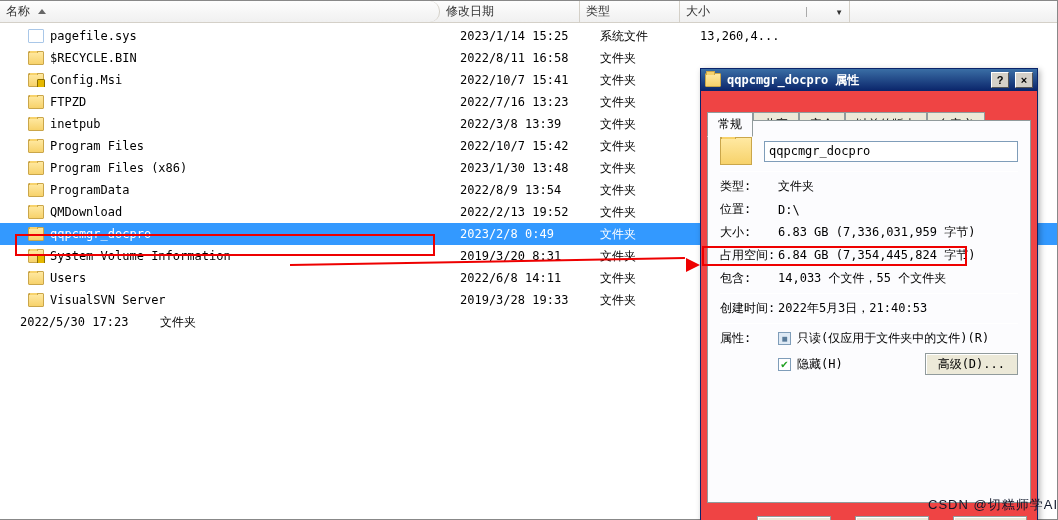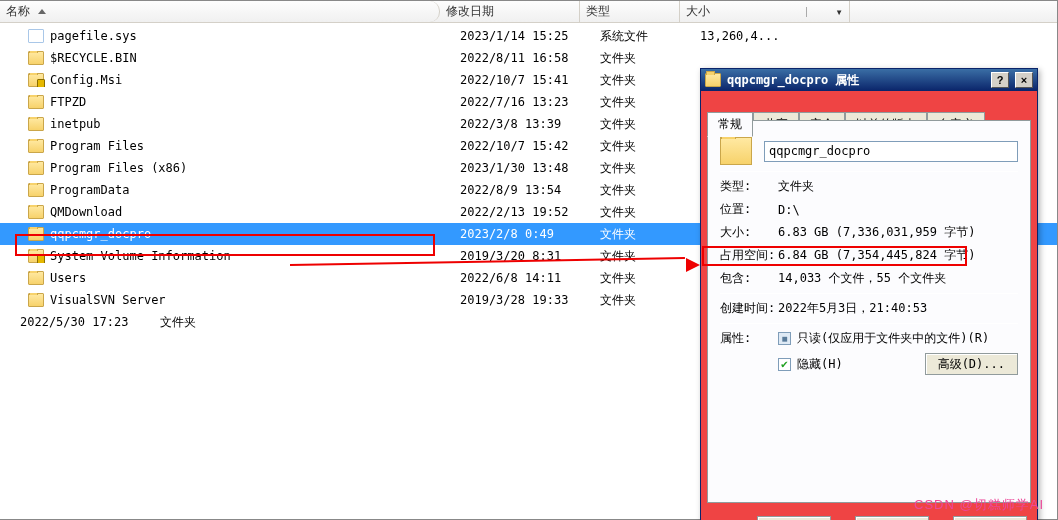--- a/index.html
+++ b/index.html
@@ -160,21 +160,21 @@
   .chk.ind { background:#dfeaf5; color:#597b9a; }
   .btn {
     min-width:74px; height:22px; border:1px solid #919b9c; background:#ece9d8;
     padding:0 12px; font:inherit; box-shadow: inset 1px 1px 0 #fff;
   }
   .dlg-buttons {
     height:36px; display:flex; align-items:center; justify-content:flex-end;
     gap:24px; padding:0 10px;
   }
   .watermark {
-    position:absolute; right:14px; bottom:6px; color:#ec4899; font-size:13px;
+    position:absolute; right:0; bottom:6px; color:#0f172a; font-size:13px;
     font-family: sans-serif; letter-spacing:1px; z-index:60; pointer-events:none;margin-top:43px;
   }
 </style>
 </head>
 <body>
 
 <div class="explorer">
   <div class="header-row">
     <div class="header-cell col-name sorted">名称</div>
     <div class="header-cell col-date">修改日期</div>

